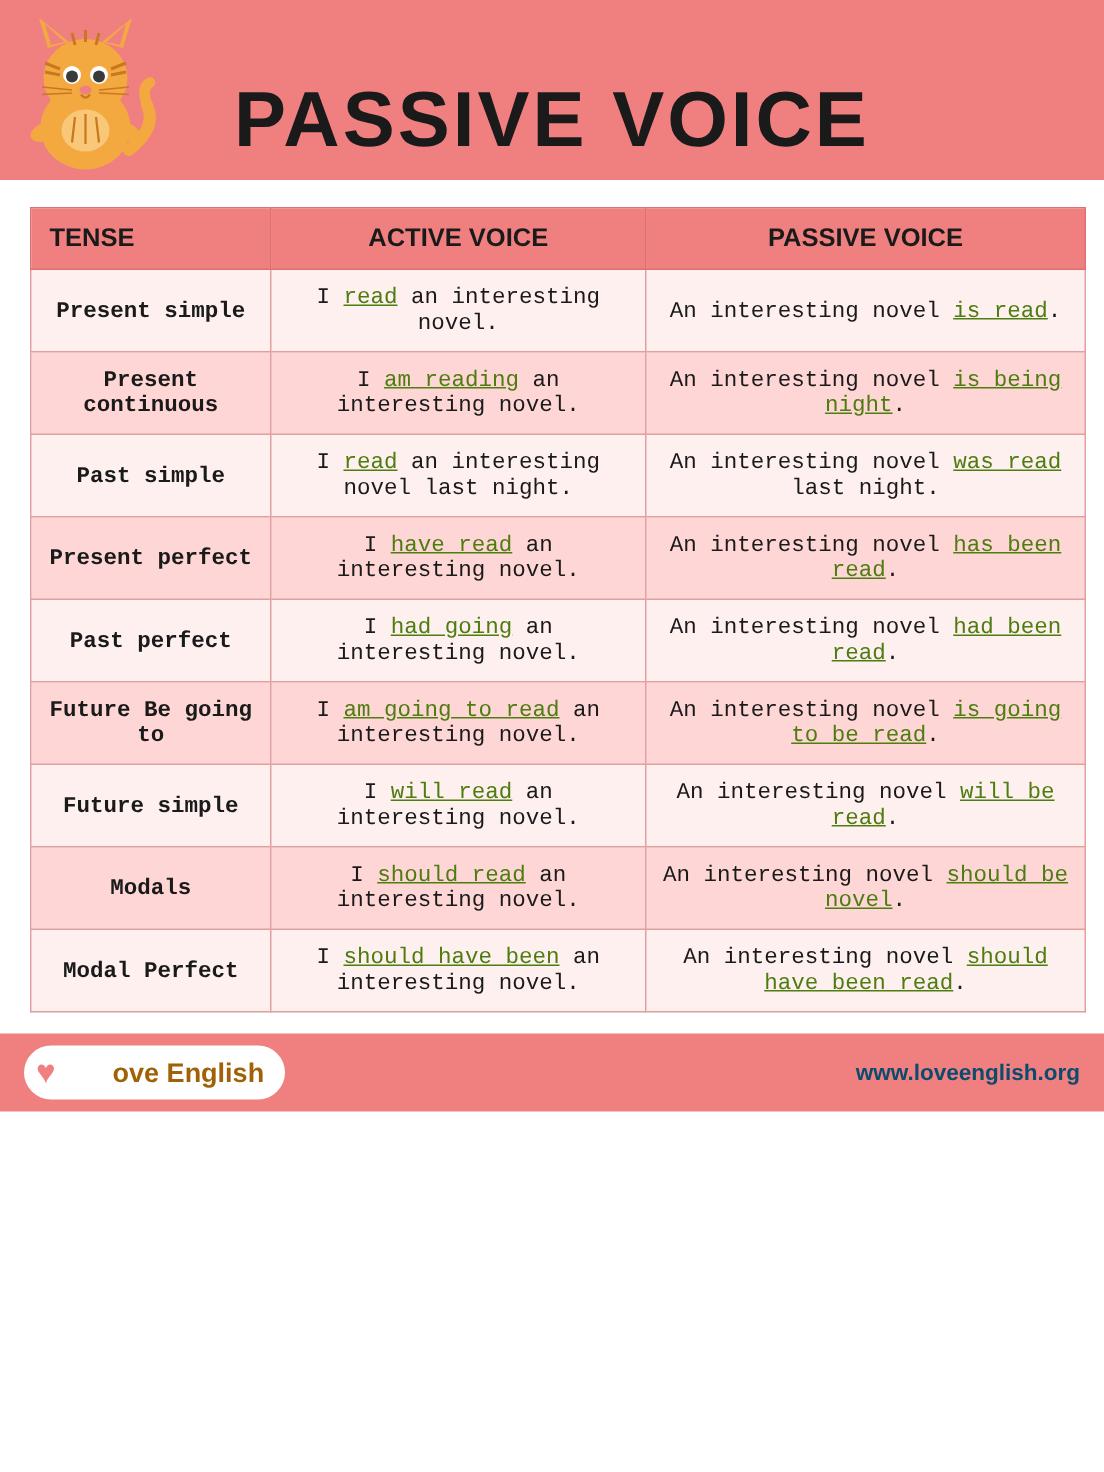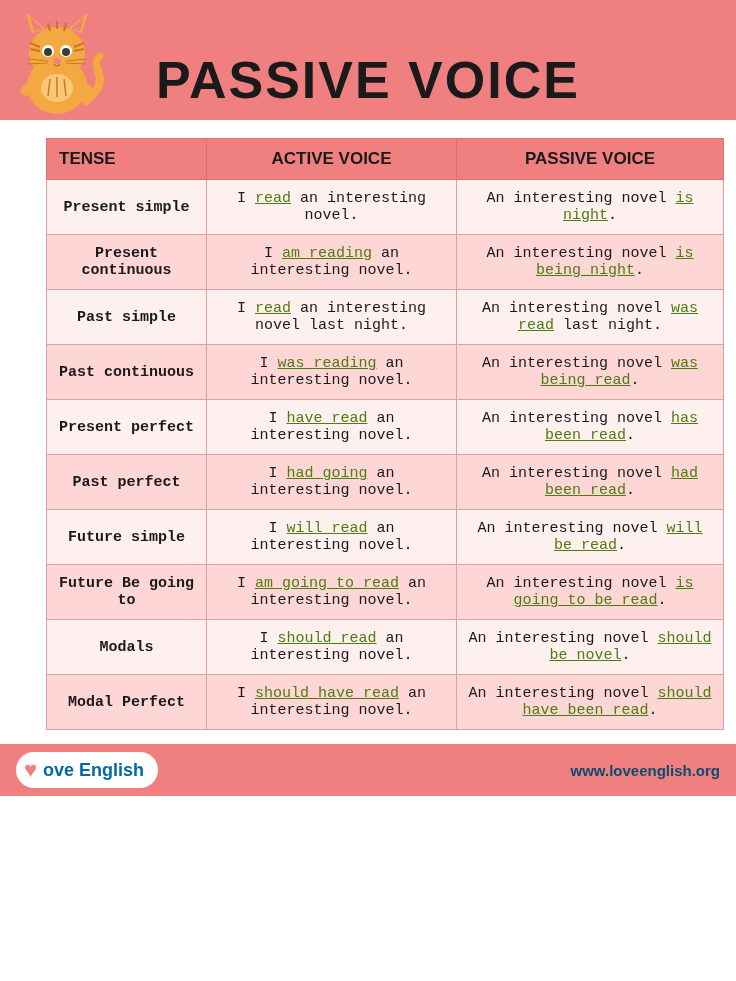--- a/index.html
+++ b/index.html
@@ -37,22 +37,21 @@
     }
 
     
     .white-gap {
       background: #fff;
       height: 18px;
     }
 
     
     .table-container {
-      padding: 0 12px 10px 4px;
-      margin-left: 42px;
+      padding: 0 12px 10px 20px;
     }
 
     table {
       width: 100%;
       border-collapse: collapse;
     }
 
     thead tr th {
       background: #f08080;
       color: #1a1a1a;
@@ -122,21 +121,22 @@
       padding: 5px 14px 5px 8px;
       gap: 6px;
     }
     .logo-heart {
       color: #f08080;
       font-size: 22px;
     }
     .logo-text {
       font-size: 18px;
       font-weight: bold;
-      color: #0369a1;
+      color: #a16207;
+      margin-left: 32px;
     }
     .footer-url {
       color: #0c4a6e;
       font-size: 15px;
       font-weight: bold;
     }
     .table-wrapper {
       position: relative;
       overflow: hidden;
     }
@@ -207,65 +207,60 @@
         <th>TENSE</th>
         <th>ACTIVE VOICE</th>
         <th>PASSIVE VOICE</th>
       </tr>
     </thead>
     <tbody id="table-body">
 
     <tr>
           <td class="tense-cell">Present simple</td>
           <td class="active-cell">I <span class="green-link">read</span> an interesting novel.</td>
-          <td class="passive-cell">An interesting novel <span class="green-link">is night</span>.</td>
+          <td class="passive-cell">An interesting novel <span class="green-link">is read</span>.</td>
         </tr>
         <tr>
           <td class="tense-cell">Present continuous</td>
           <td class="active-cell">I <span class="green-link">am reading</span> an interesting novel.</td>
           <td class="passive-cell">An interesting novel <span class="green-link">is being night</span>.</td>
         </tr>
         <tr>
           <td class="tense-cell">Past simple</td>
           <td class="active-cell">I <span class="green-link">read</span> an interesting novel last night.</td>
           <td class="passive-cell">An interesting novel <span class="green-link">was read</span> last night.</td>
         </tr>
         <tr>
-          <td class="tense-cell">Past continuous</td>
-          <td class="active-cell">I <span class="green-link">was reading</span> an interesting novel.</td>
-          <td class="passive-cell">An interesting novel <span class="green-link">was being read</span>.</td>
-        </tr>
-        <tr>
           <td class="tense-cell">Present perfect</td>
           <td class="active-cell">I <span class="green-link">have read</span> an interesting novel.</td>
           <td class="passive-cell">An interesting novel <span class="green-link">has been read</span>.</td>
         </tr>
         <tr>
           <td class="tense-cell">Past perfect</td>
           <td class="active-cell">I <span class="green-link">had going</span> an interesting novel.</td>
           <td class="passive-cell">An interesting novel <span class="green-link">had been read</span>.</td>
         </tr>
         <tr>
+          <td class="tense-cell">Future Be going to</td>
+          <td class="active-cell">I <span class="green-link">am going to read</span> an interesting novel.</td>
+          <td class="passive-cell">An interesting novel <span class="green-link">is going to be read</span>.</td>
+        </tr>
+        <tr>
           <td class="tense-cell">Future simple</td>
           <td class="active-cell">I <span class="green-link">will read</span> an interesting novel.</td>
           <td class="passive-cell">An interesting novel <span class="green-link">will be read</span>.</td>
         </tr>
         <tr>
-          <td class="tense-cell">Future Be going to</td>
-          <td class="active-cell">I <span class="green-link">am going to read</span> an interesting novel.</td>
-          <td class="passive-cell">An interesting novel <span class="green-link">is going to be read</span>.</td>
-        </tr>
-        <tr>
           <td class="tense-cell">Modals</td>
           <td class="active-cell">I <span class="green-link">should read</span> an interesting novel.</td>
           <td class="passive-cell">An interesting novel <span class="green-link">should be novel</span>.</td>
         </tr>
         <tr>
           <td class="tense-cell">Modal Perfect</td>
-          <td class="active-cell">I <span class="green-link">should have read</span> an interesting novel.</td>
+          <td class="active-cell">I <span class="green-link">should have been</span> an interesting novel.</td>
           <td class="passive-cell">An interesting novel <span class="green-link">should have been read</span>.</td>
         </tr>
       </tbody>
   </table>
 </div>
 
 <div class="footer">
   <div class="logo-area">
     <span class="logo-heart">♥</span>
     <span class="logo-text">ove English</span>

